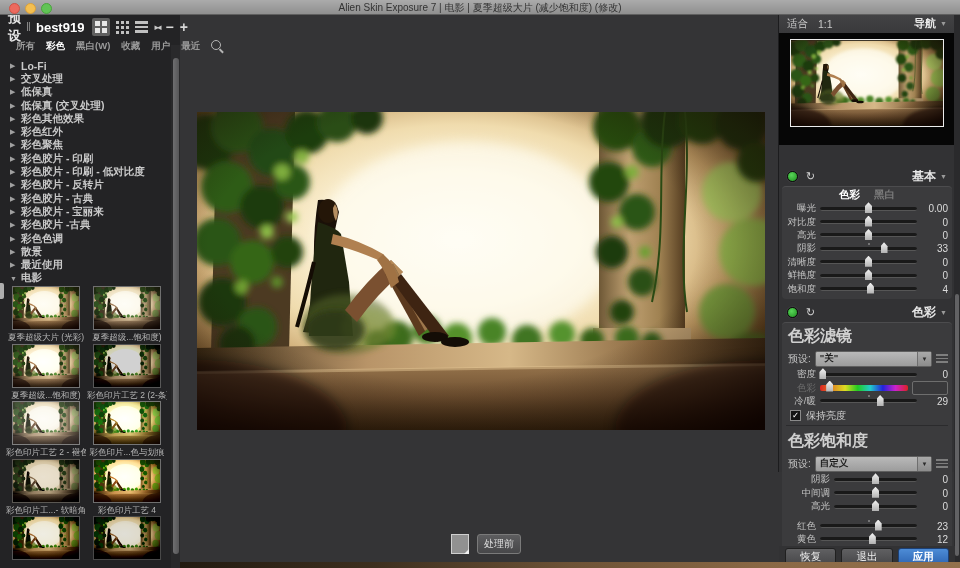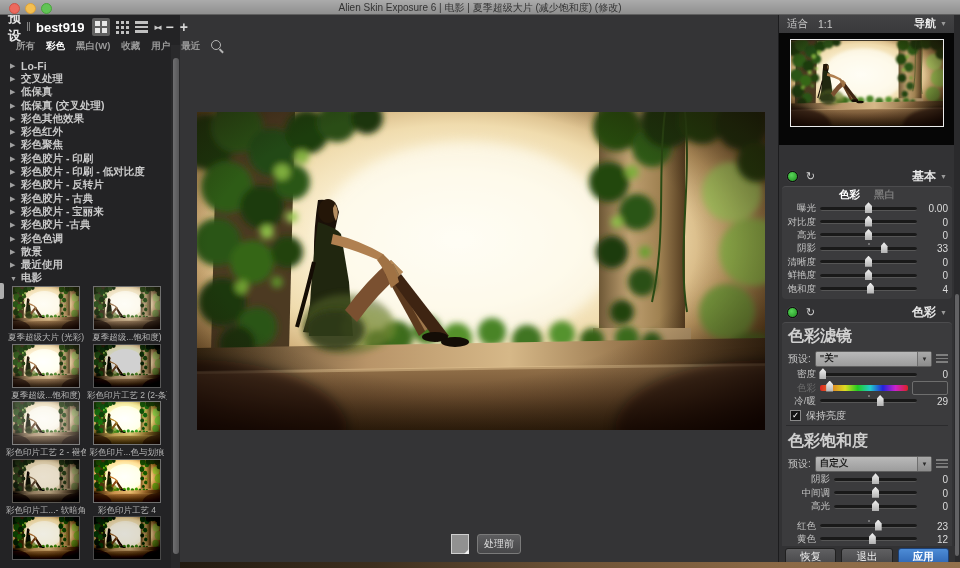--- a/index.html
+++ b/index.html
@@ -56,21 +56,21 @@
   .panel-handle{position:absolute;left:0;top:283px;width:4px;height:16px;background:#aeaeae;border-radius:0 2px 2px 0;z-index:20;}
   
   .canvas{position:absolute;left:180px;top:14px;width:598px;height:548px;background:#343436;}
   .photo-main{position:absolute;left:17px;top:98px;width:568px;height:318px;display:block;background:#000;}
   .before-controls{position:absolute;left:271px;top:520px;display:flex;gap:8px;}
   .swatch{position:relative;width:16px;height:18px;background:#919191;border:1px solid #cfcfcf;}
   .swatch::after{content:'';position:absolute;right:-1px;bottom:-1px;border-left:5px solid transparent;border-bottom:5px solid #f0f0f0;}
   .before-btn{height:18px;padding:0 6px;background:linear-gradient(#5d5d5f,#474749);border:1px solid #7a7a7a;
     border-radius:3px;color:#dedede;font-size:10px;display:flex;align-items:center;}
   
-  .rpanel{position:absolute;left:778px;top:14px;width:182px;height:554px;background:#323234;border-left:1px solid #1c1c1e;box-sizing:border-box;}
+  .rpanel{position:absolute;left:778px;top:14px;width:182px;height:458px;background:#323234;border-left:1px solid #1c1c1e;box-sizing:border-box;}
   .viewbar{position:absolute;left:0;top:0;width:176px;height:19px;background:linear-gradient(#434345,#39393b);
     display:flex;align-items:center;padding:0 8px;box-sizing:border-box;font-size:10.5px;color:#c9c9c9;}
   .viewbar .gap{width:10px;} .viewbar .flex{flex:1;}
   .nav-title{font-weight:bold;color:#e8e8e8;font-size:11px;}
   .caret{font-size:7px;color:#9a9a9a;margin-left:4px;}
   .navbox{position:absolute;left:0;top:19px;width:176px;height:112px;background:#060606;}
   .nav-thumb{position:absolute;left:11px;top:6px;width:152px;height:86px;border:1.5px solid #ececec;display:block;background:#000;}
   .strength-row{position:absolute;left:0;top:131px;width:176px;height:17px;background:#3e3e40;
     display:flex;align-items:center;padding:0 7px;box-sizing:border-box;}
   .strength-row .slbl{font-size:10px;color:#cfcfcf;width:46px;flex:none;}
@@ -257,21 +257,21 @@
     </symbol>
   </defs>
 </svg>
 
 <div class="app">
 
   <div class="titlebar">
     <span class="tl red"></span>
     <span class="tl yellow"></span>
     <span class="tl green"></span>
-    <div class="title-text">Alien Skin Exposure 6 | 电影 | 夏季超级大片 (减少饱和度) (修改)</div>
+    <div class="title-text">Alien Skin Exposure 7 | 电影 | 夏季超级大片 (减少饱和度) (修改)</div>
   </div>
 
   <aside class="presets">
     <div class="p-head">
       <span class="p-title">预设</span>
       <span class="p-sep">‖</span>
       <span class="p-lib">best919</span>
       <div class="p-icons">
         <span class="icon-grid2">
             <i></i>

